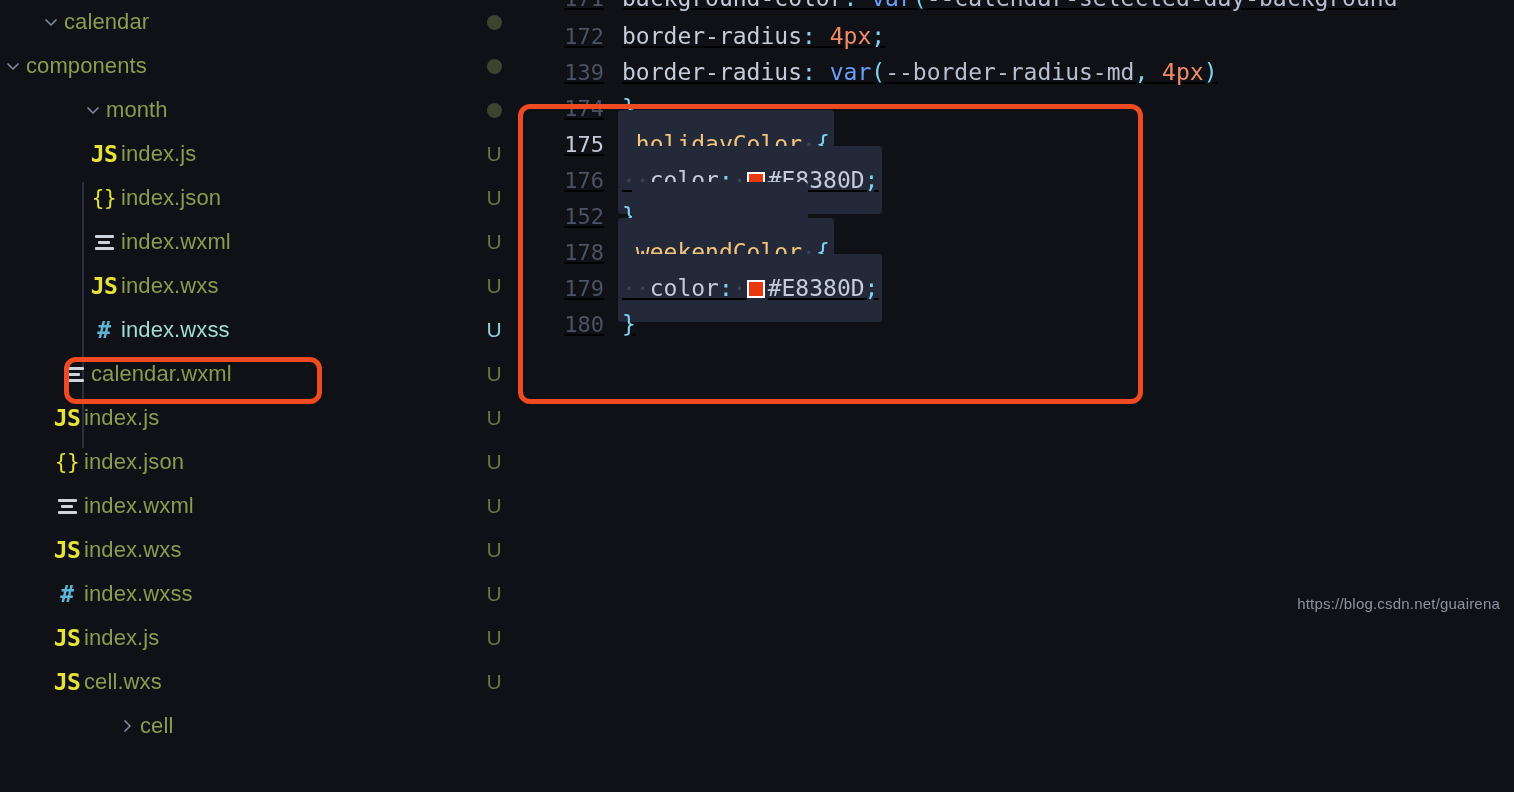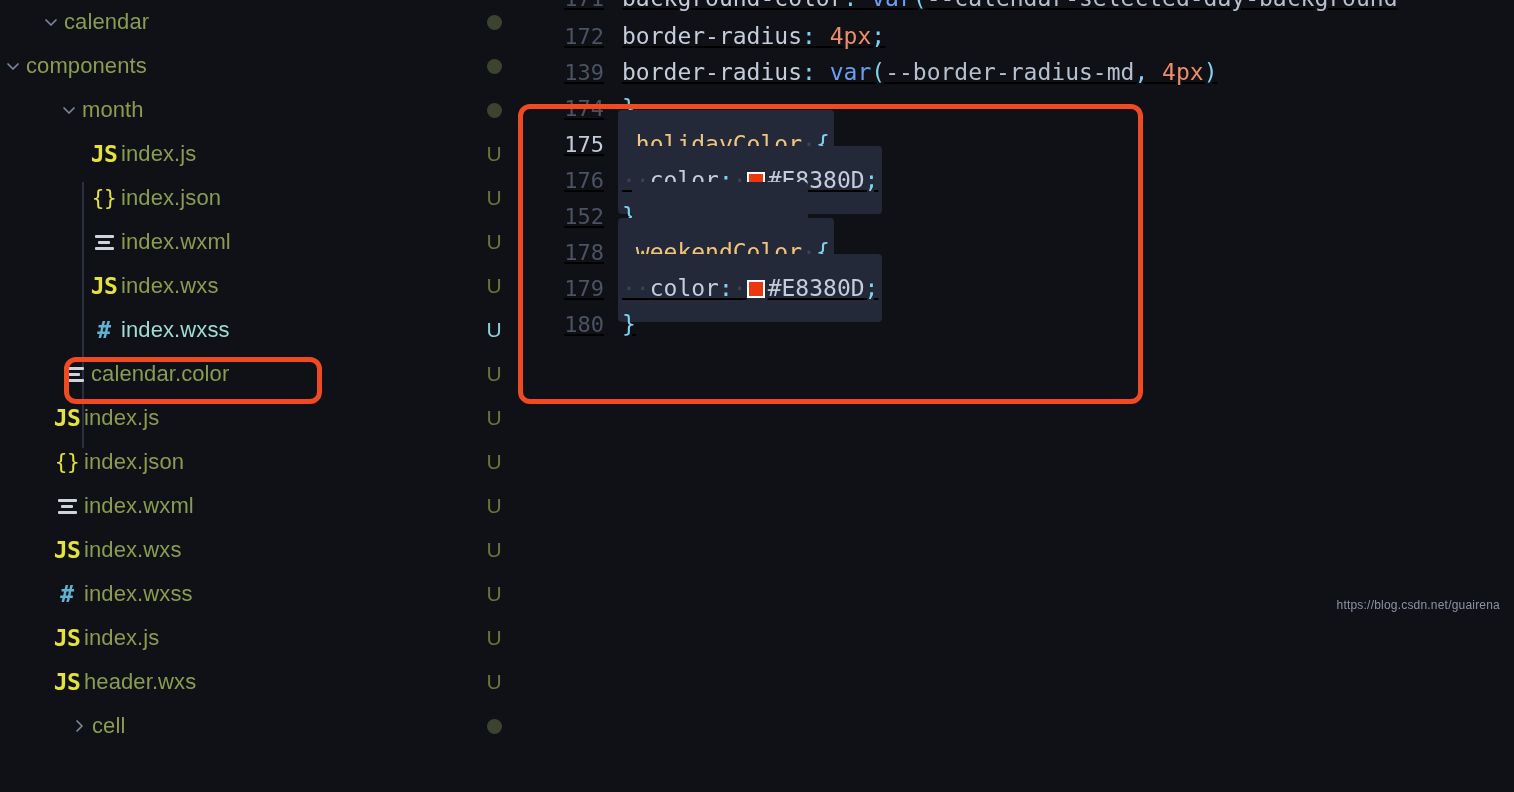--- a/index.html
+++ b/index.html
@@ -195,21 +195,21 @@
     border-radius: 12px;
     pointer-events: none;
     z-index: 5;
   }
 
   
   #watermark {
     position: absolute;
     right: 14px;
     bottom: 8px;
-    font-size: 12px;
+    font-size: 15px;
     color: #8b93a3;
     font-family: "Liberation Sans", sans-serif;
     letter-spacing: 0.2px;
   }
 </style>
 </head>
 <body>
 
 <div id="app">
 
@@ -235,21 +235,21 @@
             <path d="M4 7 L9 12 L14 7" fill="none" stroke="#7e8799" stroke-width="1.7" stroke-linecap="round" stroke-linejoin="round"></path>
           </svg>
       </span>
       <span class="tw-label folder">components</span>
       <span class="tw-status">
           <span class="dot"></span>
         </span>
     </div>
 
 
-    <div class="tree-row" style="padding-left:56px;">
+    <div class="tree-row" style="padding-left:80px;">
       <span class="tw-chevron">
         <svg width="18" height="18" viewBox="0 0 18 18">
             <path d="M4 7 L9 12 L14 7" fill="none" stroke="#7e8799" stroke-width="1.7" stroke-linecap="round" stroke-linejoin="round"></path>
           </svg>
       </span>
       <span class="tw-label folder">month</span>
       <span class="tw-status">
           <span class="dot"></span>
         </span>
     </div>
@@ -287,21 +287,21 @@
       <span class="tw-label selected">index.wxss</span>
       <span class="tw-status selected">U</span>
     </div>
 
     <div class="tree-row" style="padding-left:57px;">
       <span class="tw-icon icon-wxml">
           <i class="l1"></i>
           <i class="l2"></i>
           <i class="l3"></i>
         </span>
-      <span class="tw-label">calendar.color</span>
+      <span class="tw-label">calendar.wxml</span>
       <span class="tw-status">U</span>
     </div>
 
     <div class="tree-row" style="padding-left:50px;">
       <span class="tw-icon icon-js">JS</span>
       <span class="tw-label">index.js</span>
       <span class="tw-status">U</span>
     </div>
 
     <div class="tree-row" style="padding-left:50px;">
@@ -333,25 +333,25 @@
     </div>
 
     <div class="tree-row" style="padding-left:50px;">
       <span class="tw-icon icon-js">JS</span>
       <span class="tw-label">index.js</span>
       <span class="tw-status">U</span>
     </div>
 
     <div class="tree-row" style="padding-left:50px;">
       <span class="tw-icon icon-js">JS</span>
-      <span class="tw-label">header.wxs</span>
-      <span class="tw-status">U</span>
-    </div>
-
-    <div class="tree-row" style="padding-left:66px;">
+      <span class="tw-label">cell.wxs</span>
+      <span class="tw-status">U</span>
+    </div>
+
+    <div class="tree-row" style="padding-left:66px;margin-left:48px;">
       <span class="tw-chevron">
         <svg width="18" height="18" viewBox="0 0 18 18">
             <path d="M7 4 L12 9 L7 14" fill="none" stroke="#7e8799" stroke-width="1.7" stroke-linecap="round" stroke-linejoin="round"></path>
           </svg>
       </span>
       <span class="tw-label folder">cell</span>
       <span class="tw-status">
           <span class="dot"></span>
         </span>
     </div>

